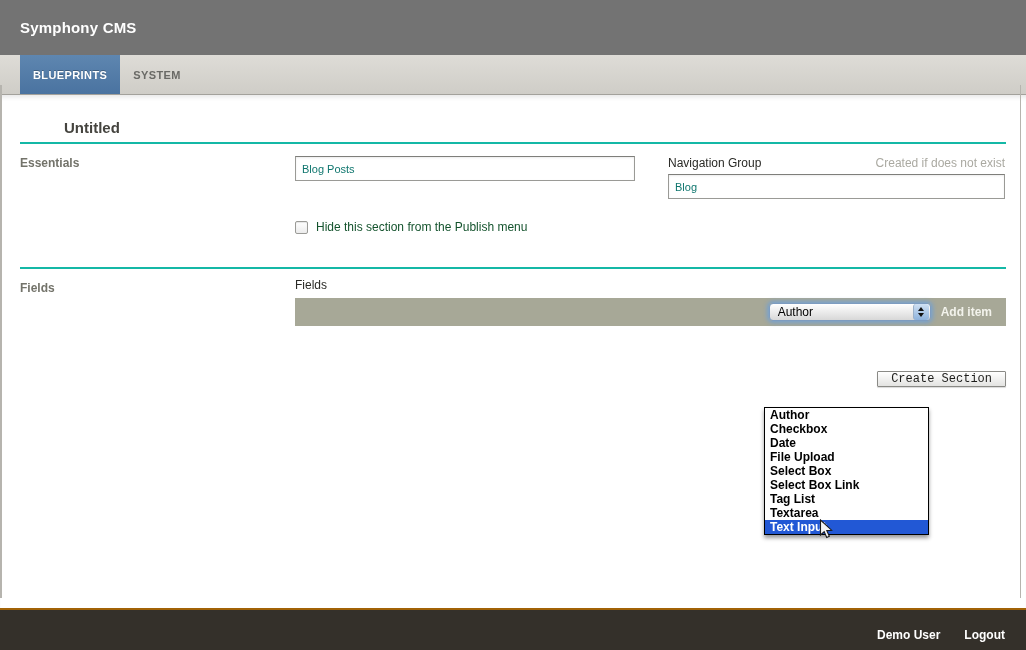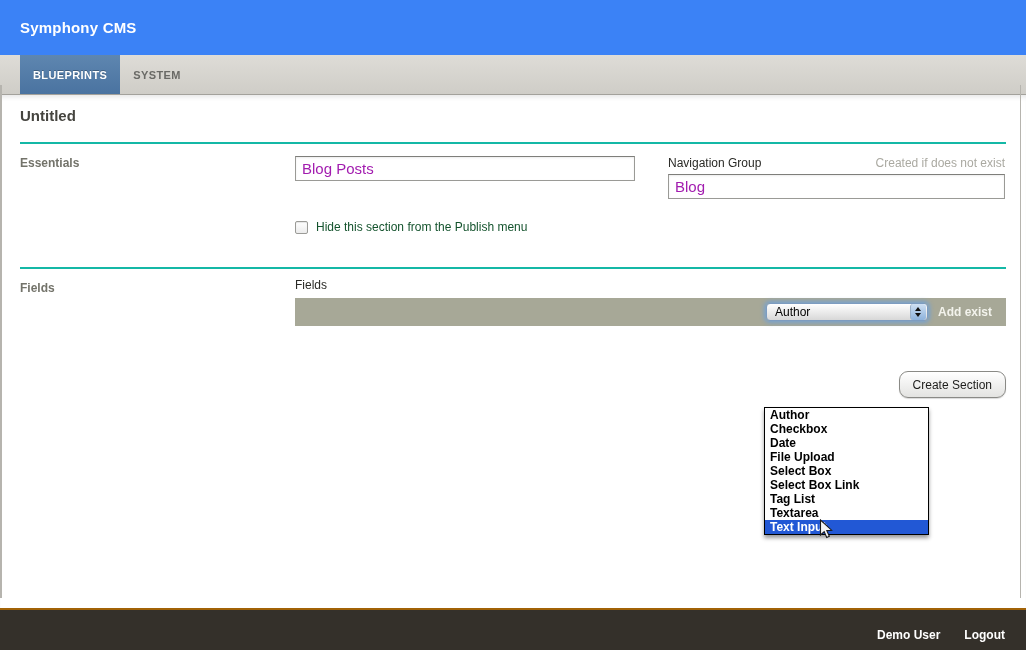--- a/index.html
+++ b/index.html
@@ -6,21 +6,21 @@
   html, body { width: 1026px; height: 650px; overflow: hidden; }
   body {
     font-family: "Liberation Sans", sans-serif;
     background: #fff;
     position: relative;
   }
 
   
   .app-header {
     height: 55px;
-    background: #3b82f6;
+    background: #737373;
     display: flex;
     align-items: center;
     padding-left: 20px;
   }
   .app-title {
     color: #fff;
     font-size: 15px;
     font-weight: bold;
     letter-spacing: .2px;
   }
@@ -51,24 +51,25 @@
   }
 
   
   .content {
     height: 513px;
     padding: 0 20px;
     position: relative;
     box-shadow: inset 0 5px 5px -3px rgba(0,0,0,.10);
   }
   .page-title {
-    padding-top: 12px;
+    padding-top: 24px;
     font-size: 15px;
     color: #45443f;
     height: 47px;
+    margin-left: 44px;
   }
   .section {
     border-top: 2px solid #14b8a6;
     display: flex;
   }
   .side-col { width: 275px; flex: 0 0 275px; }
   .side-label {
     display: block;
     padding-top: 12px;
     font-size: 12px;
@@ -89,22 +90,22 @@
   }
   .field-label { font-size: 12px; color: #2a2a26; }
   .field-hint  { font-size: 12px; color: #aaa9a1; }
   .text-input {
     width: 100%;
     height: 25px;
     border: 1px solid #9a9a96;
     border-top-color: #7e7e7a;
     padding: 0 6px;
     font-family: "Liberation Sans", sans-serif;
-    font-size: 15px;
-    color: #a21caf;
+    font-size: 11px;
+    color: #0f766e;
     background: #fff;
     box-shadow: inset 0 1px 2px rgba(0,0,0,.08);
   }
   .checkbox-row {
     margin-top: 21px;
     display: flex;
     align-items: center;
     gap: 8px;
   }
   .checkbox {
@@ -180,26 +181,26 @@
   }
 
   .actions-row {
     margin-top: 17px;
     display: flex;
     justify-content: flex-end;
     position: relative;
     z-index: 1;
   }
   .create-btn {
-    height: 27px;
+    height: 16px;
     padding: 0 13px;
     border: 1px solid #8a8a86;
-    border-radius: 9px;
+    border-radius: 1px;
     background: linear-gradient(#ffffff, #e3e3e1);
-    font-family: Liberation Sans, sans-serif;
+    font-family: Liberation Mono, monospace;
     font-size: 12px;
     color: #1d1d1b;
     box-shadow: 0 1px 1px rgba(0,0,0,.15);
     cursor: pointer;
   }
 
   
   .dropdown-menu {
     position: absolute;
     left: 764px;
@@ -306,21 +307,21 @@
     <div class="main-col fields-body">
       <div class="fields-list-label">Fields</div>
       <div class="fields-bar">
         <div class="field-type-select">
           <span class="select-value">Author</span>
           <span class="select-stepper">
             <span class="arr-up"></span>
             <span class="arr-down"></span>
           </span>
         </div>
-        <span class="add-item-btn">Add exist</span>
+        <span class="add-item-btn">Add item</span>
       </div>
     </div>
   </section>
 
   <div class="actions-row">
     <button class="create-btn">Create Section</button>
   </div>
 
   <ul class="dropdown-menu">
 

